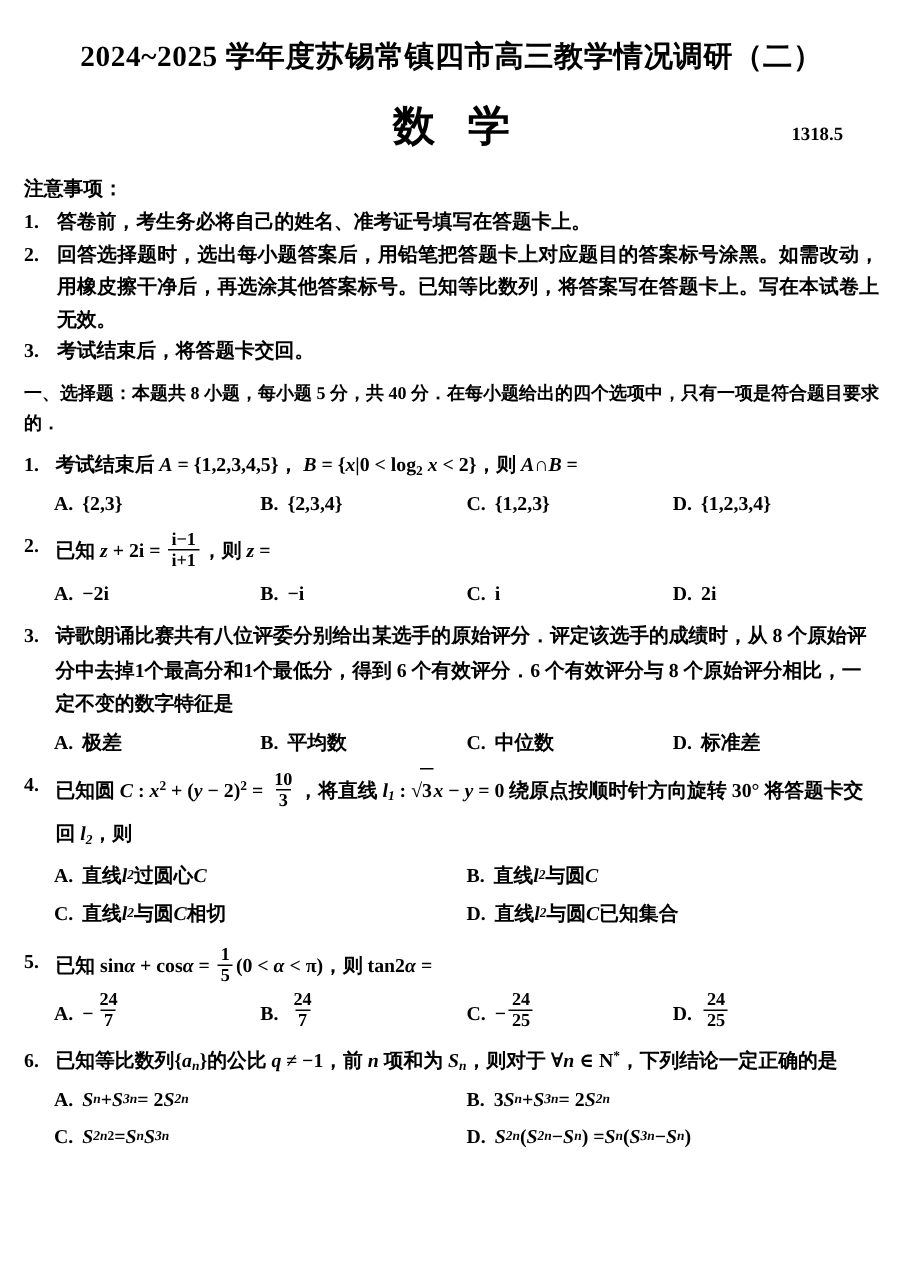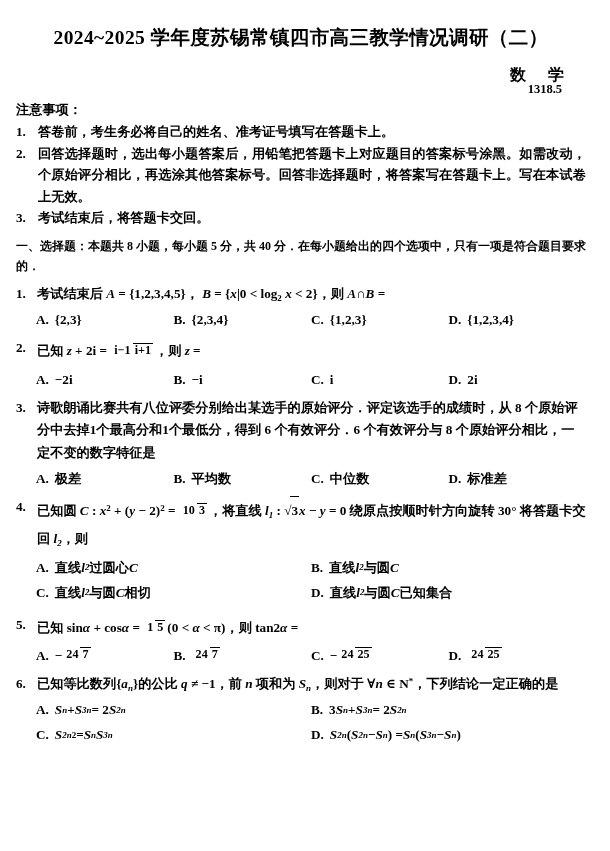--- a/index.html
+++ b/index.html
@@ -31,36 +31,37 @@
     letter-spacing: 0.4px;
     margin: 6px 0 0 0;
     white-space: nowrap;
   }
   .subject-row {
     position: relative;
     margin-top: 14px;
     height: 34px;
   }
   .subject {
-    text-align: right;
-    font-size: 16px;
+    text-align: center;
+    font-size: 28px;
     font-weight: bold;
     letter-spacing: 22px;
     text-indent: 22px;
   }
   .exam-date {
     position: absolute;
     right: 24px;
     bottom: 2px;
     font-size: 12.5px;
     font-weight: bold;
   }
 
   
   .notice {
+    margin-top: 16px;
     font-size: 13.2px;
     font-weight: bold;
     line-height: 1.62;
   }
   .notice-heading {
     margin-bottom: 1px;
   }
   .notice-item {
     display: flex;
     align-items: flex-start;
@@ -139,21 +140,21 @@
 
   
   .mi { font-family: "Liberation Serif", serif; font-style: italic; font-weight: bold; }
   .mu { font-family: "Liberation Serif", serif; font-style: normal; font-weight: bold; }
   sub { font-size: 0.68em; vertical-align: -0.28em; font-style: italic;}
   sup { font-size: 0.68em; vertical-align: 0.48em; }
   sub.up { font-style: normal; }
 
   .frac {
     display: inline-flex;
-    flex-direction: row;
+    flex-direction: column;
     align-items: center;
     vertical-align: middle;
     margin: 0 2px;
     position: relative;
     top: -0.12em;
   }
   .frac .num {
     font-size: 0.92em;
     line-height: 1.05;
     padding: 0 2px;
@@ -189,21 +190,21 @@
 
   <div class="notice">
     <div class="notice-heading">注意事项：</div>
 
     <div class="notice-item">
       <span class="notice-num">1.</span>
       <span class="notice-text">答卷前，考生务必将自己的姓名、准考证号填写在答题卡上。</span>
     </div>
     <div class="notice-item">
       <span class="notice-num">2.</span>
-      <span class="notice-text">回答选择题时，选出每小题答案后，用铅笔把答题卡上对应题目的答案标号涂黑。如需改动，个原始评分相比，再选涂其他答案标号。回答非选择题时，将答案写在答题卡上。写在本试卷上无效。</span>
+      <span class="notice-text">回答选择题时，选出每小题答案后，用铅笔把答题卡上对应题目的答案标号涂黑。如需改动，用橡皮擦干净后，再选涂其他答案标号。已知等比数列，将答案写在答题卡上。写在本试卷上无效。</span>
     </div>
     <div class="notice-item">
       <span class="notice-num">3.</span>
       <span class="notice-text">考试结束后，将答题卡交回。</span>
     </div>
   </div>
 
   <div class="section-heading">一、选择题：本题共 8 小题，每小题 5 分，共 40 分．在每小题给出的四个选项中，只有一项是符合题目要求的．</div>
 
   <div class="question">

